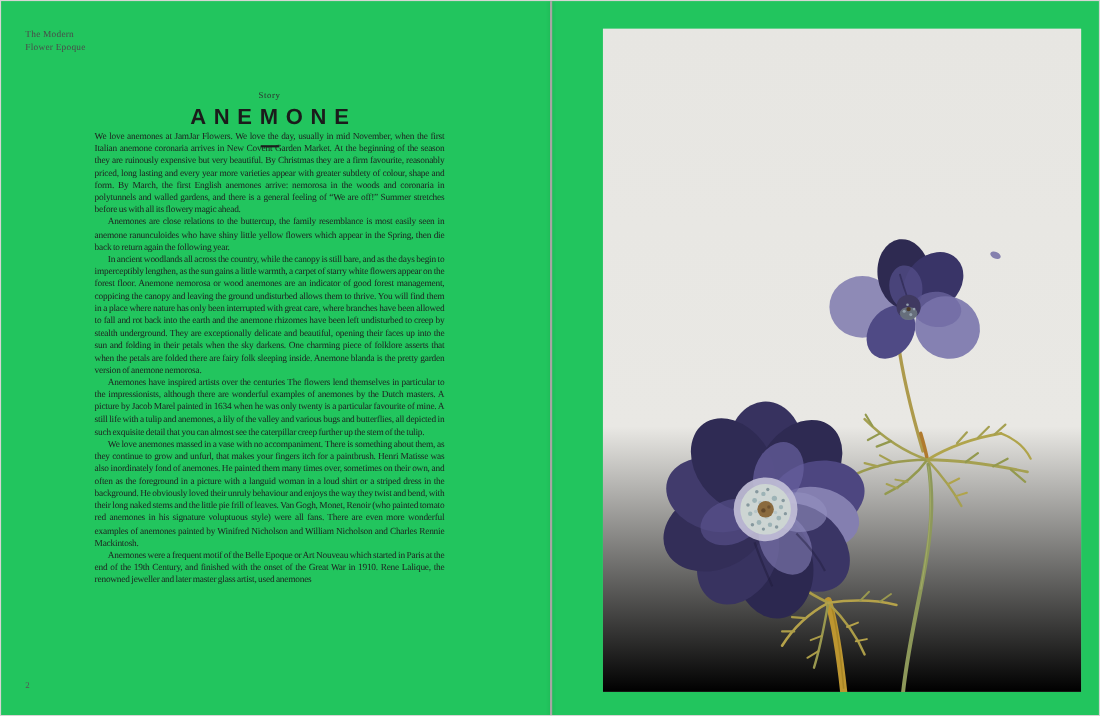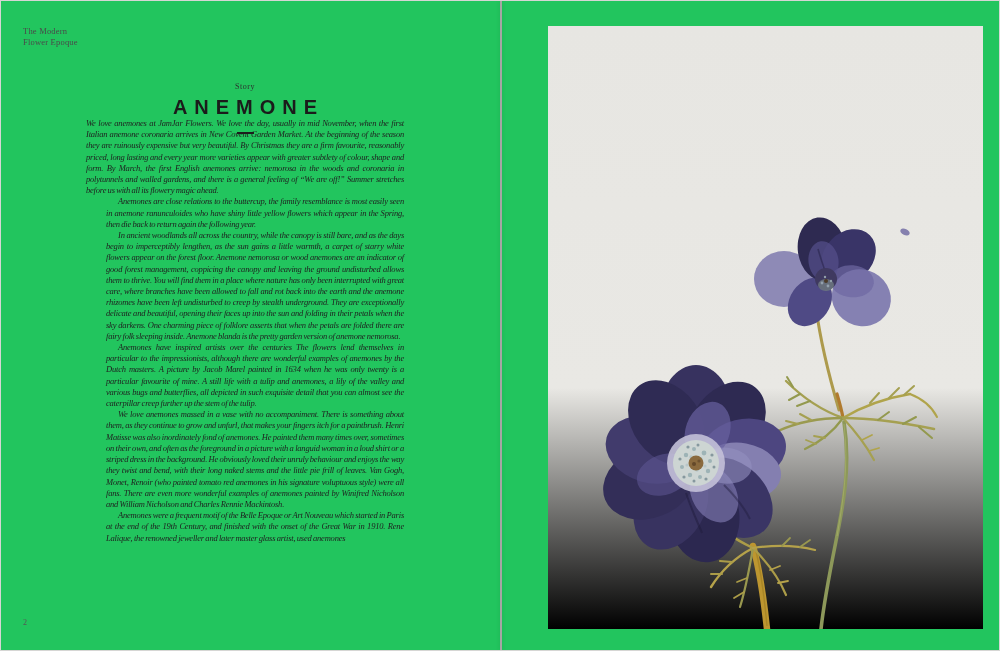--- a/index.html
+++ b/index.html
@@ -20,24 +20,24 @@
   .article-header{position:absolute;left:85px;top:45px;width:318px;text-align:center;margin-top:36px;}
   .kicker{font-size:8px;color:#2e2e2e;letter-spacing:.5px;}
   .title{
     margin-top:5px;font-family:"Liberation Sans",sans-serif;font-size:20px;
     letter-spacing:7px;padding-left:7px;color:#1b1b1b;font-weight:bold;
   }
   .title-rule{width:17px;height:2px;background:#1d1d1d;margin:7px auto 0;}
   .bodytext{
     position:absolute;left:85px;top:117px;width:318px;
     font-size:8.5px;line-height:11.2px;color:#1f1f1f;
-    letter-spacing:-0.2px;word-spacing:-0.5px;text-align:justify;font-style:italic;
+    letter-spacing:-0.2px;word-spacing:-0.5px;text-align:justify;
   }
   .bodytext p{margin:0;}
-  .bodytext p + p{text-indent:12px;margin-left:20px;}
+  .bodytext p + p{text-indent:12px;}
   .page-number{position:absolute;left:22px;top:617px;font-size:8px;color:#555;}
   
   .photo{
     position:absolute;left:547px;top:25px;width:435px;height:603px;margin:0;
   }
   .photo svg{display:block;width:100%;height:100%;}
 </style>
 </head>
 <body>
 

